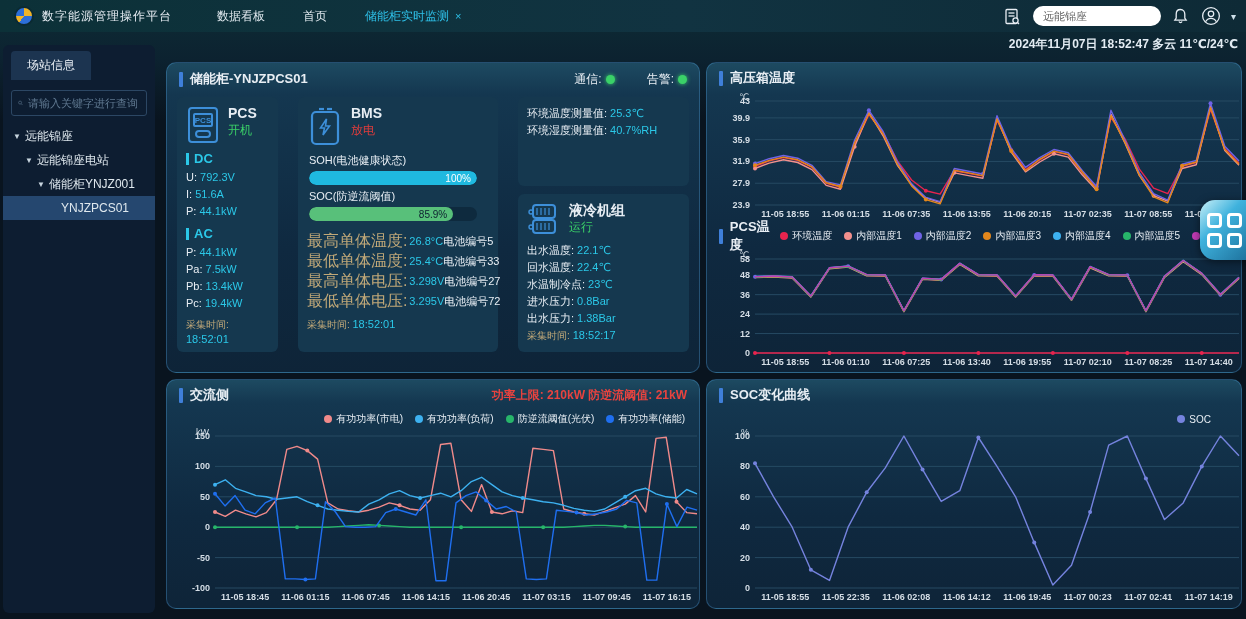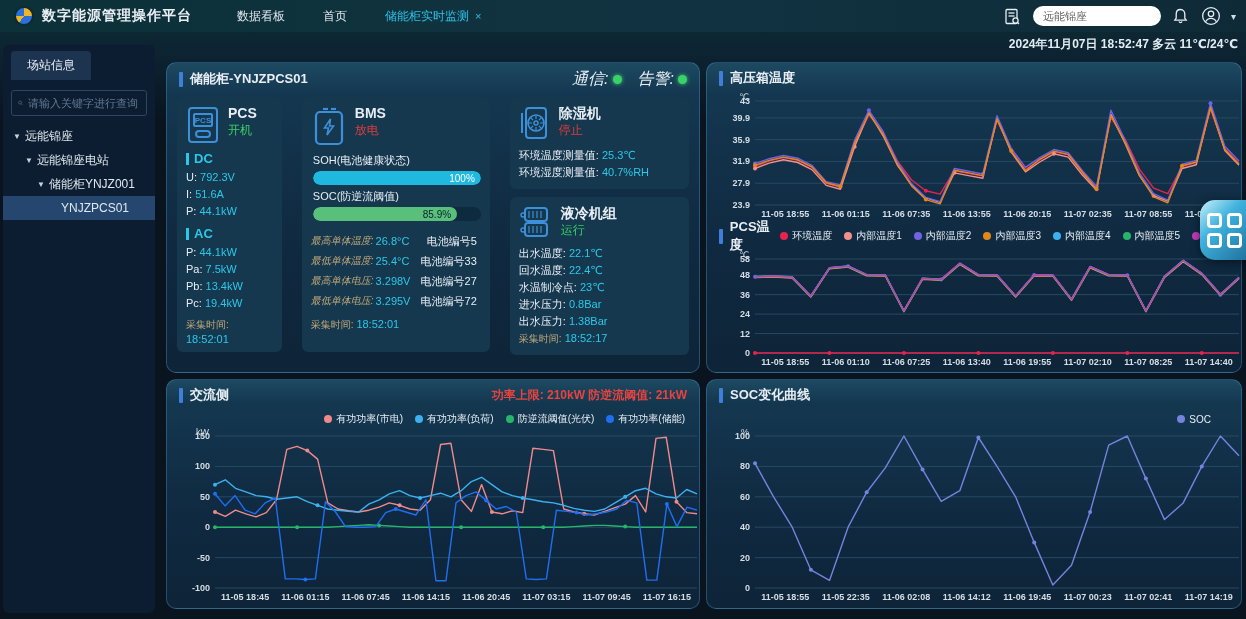--- a/index.html
+++ b/index.html
@@ -8,21 +8,21 @@
   #app { position:relative; width:1246px; height:619px; background:linear-gradient(180deg,#0e2d36 0,#0c2230 60px,#09141f 120px); }
 
   
   .navbar { position:absolute; left:0; top:0; width:1246px; height:32px;
     background:linear-gradient(90deg,#0c3138,#113341 55%,#0e2a36);
     display:flex; align-items:center; color:#e8eef4; z-index:5; }
   .brand { display:flex; align-items:center; gap:8px; padding-left:14px; }
   .logo { width:20px; height:20px; border-radius:50%;
     background:conic-gradient(#f0b429 0 25%,#2d6fd9 25% 60%,#f0b429 60% 75%,#2d6fd9 75% 100%);
     border:2px solid #0b2a33; }
-  .brand-title { font-size:14px; font-weight:bold; letter-spacing:1px; }
+  .brand-title { font-size:12px; font-weight:normal; letter-spacing:1px; }
   .nav-tabs { display:flex; gap:38px; margin-left:45px; font-size:12px; }
   .nav-tab { cursor:pointer; color:#dfe8ee; }
   .nav-tab.active { color:#2ec0e8; }
   .nav-tab .close-x { margin-left:6px; font-size:11px; }
   .nav-right { margin-left:auto; display:flex; align-items:center; gap:10px; padding-right:10px; }
   .search-pill { width:128px; height:20px; background:#fff; border-radius:10px;
     font-size:11px; color:#666; border:none; padding:0 10px; outline:none; }
   .icon-btn { width:20px; height:20px; display:flex; align-items:center; justify-content:center; }
   .caret-down { color:#cfe0ea; font-size:10px; }
 
@@ -53,21 +53,21 @@
     background:linear-gradient(180deg,#1d4a61 0,#143750 10%,#0f2940 60%,#0e2438 100%); color:#e8eef4; }
   .panel-cabinet { left:166px; top:62px; width:534px; height:311px; }
   .panel-temp   { left:706px; top:62px; width:536px; height:311px; }
   .panel-ac     { left:166px; top:379px; width:534px; height:230px; }
   .panel-soc    { left:706px; top:379px; width:536px; height:230px; }
 
   .panel-header { display:flex; align-items:center; height:32px; padding:0 12px; position:relative; }
   .accent { width:4px; height:15px; background:#3f7fd9; border-radius:1px; margin-right:7px; }
   .panel-title { font-size:13px; font-weight:bold; }
   .header-center { position:absolute; left:0; right:0; text-align:center; font-size:12px; color:#2bc8e8; pointer-events:none; }
-  .header-status { margin-left:auto; display:flex; gap:16px; font-size:16px; align-items:center;font-style:italic; }
+  .header-status { margin-left:auto; display:flex; gap:32px; font-size:12px; align-items:center; }
   .status-item { display:flex; align-items:center; gap:4px; }
   .dot { width:9px; height:9px; border-radius:50%; background:#3ad168; box-shadow:0 0 4px #3ad168; }
 
   
   .cards { display:flex; gap:20px; padding:2px 10px 10px 10px; height:267px; }
   .card { background:#15384f; border-radius:6px; padding:8px 9px; }
   .card-pcs { width:112px; }
   .card-bms { width:200px; }
   .col3 { width:194px; display:flex; flex-direction:column; gap:8px; }
   .card-dehu { height:104px; }
@@ -86,21 +86,21 @@
   .collect { margin-top:6px; font-size:10px; color:#c0a878; line-height:14px; }
   .collect .vl { color:#2bc8e8; font-size:11px; }
 
   .bar-label { font-size:11px; margin:4px 0 3px 2px; }
   .bar-track { width:168px; height:14px; background:#0e2a3e; border-radius:7px; overflow:hidden; position:relative; margin-left:2px; }
   .bar-fill { height:100%; border-radius:7px; font-size:10px; display:flex; align-items:center; justify-content:flex-end; padding-right:6px; }
   .bar-soh { background:#1fb9e0; color:#fff; }
   .bar-soc { background:#58c07a; color:#0d2030;align-items:center; }
   .bms-rows { margin-top:10px; }
   .bms-row { display:flex; align-items:center; font-size:11px; line-height:20px; white-space:nowrap; }
-  .bms-row .lb { color:#c0a878; font-size:10px;font-style:italic; }
+  .bms-row .lb { color:#c0a878; font-size:16px; }
   .bms-row .vl { color:#2bc8e8; margin-left:2px; }
   .bms-row .cell { margin-left:auto; color:#e8eef4; padding-right:4px;text-align:center; }
 
   
   .chart-block { padding:0; }
   .chart-head { display:flex; align-items:center; height:30px; padding:0 12px; }
   .legend { margin-left:auto; display:flex; gap:12px; font-size:10px; white-space:nowrap; overflow:hidden; align-items:center; }
   .legend .li { display:flex; align-items:center; gap:4px; }
   .legend .ld { width:8px; height:8px; border-radius:50%; }
   .chart-svg-wrap { padding:0 8px; }
@@ -285,33 +285,20 @@
               <span class="lb">最低单体电压:</span>
               <span class="vl">3.295V</span>
               <span class="cell">电池编号72</span>
             </div>
         </div>
         <div class="collect"><span>采集时间:</span> <span class="vl">18:52:01</span></div>
       </div>
 
       <div class="col3">
         <div class="card card-dehu">
-          <div class="card-head">
-            <svg class="dev-icon" width="32" height="36" viewBox="0 0 32 36" fill="none" stroke="currentColor" stroke-width="2">
-              <rect x="7" y="3" width="20" height="30" rx="3"></rect>
-                <line x1="3" y1="8" x2="3" y2="28"></line>
-                <circle cx="17" cy="18" r="8" stroke-width="1.6"></circle>
-                <circle cx="17" cy="18" r="2" stroke-width="1.4"></circle>
-                <path d="M17 10 v4 M17 22 v4 M9 18 h4 M21 18 h4 M11.3 12.3 l2.8 2.8 M19.9 20.9 l2.8 2.8 M22.7 12.3 l-2.8 2.8 M14.1 20.9 l-2.8 2.8" stroke-width="1.2"></path>
-            </svg>
-            <div>
-              <div class="t">除湿机</div>
-              <div class="st-red">停止</div>
-            </div>
-          </div>
           <div class="kv"><span class="lb">环境温度测量值:</span> <span class="vl">25.3℃</span></div>
           <div class="kv"><span class="lb">环境湿度测量值:</span> <span class="vl">40.7%RH</span></div>
         </div>
         <div class="card card-cool">
           <div class="card-head">
             <svg class="dev-icon" width="34" height="34" viewBox="0 0 34 34" fill="none" stroke="currentColor" stroke-width="2">
               <rect x="6" y="3" width="22" height="13" rx="3"></rect>
                 <rect x="6" y="18" width="22" height="13" rx="3"></rect>
                 <path d="M10 6 v7 M14 6 v7 M18 6 v7 M22 6 v7 M10 21 v7 M14 21 v7 M18 21 v7 M22 21 v7" stroke-width="1.2"></path>
                 <circle cx="4" cy="10" r="2" stroke-width="1.4"></circle>

